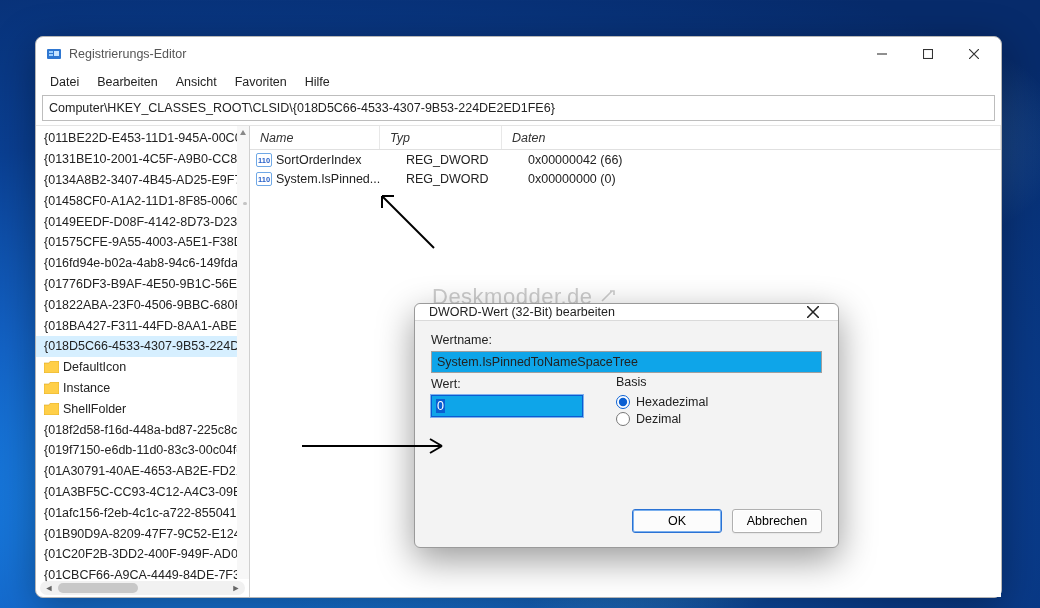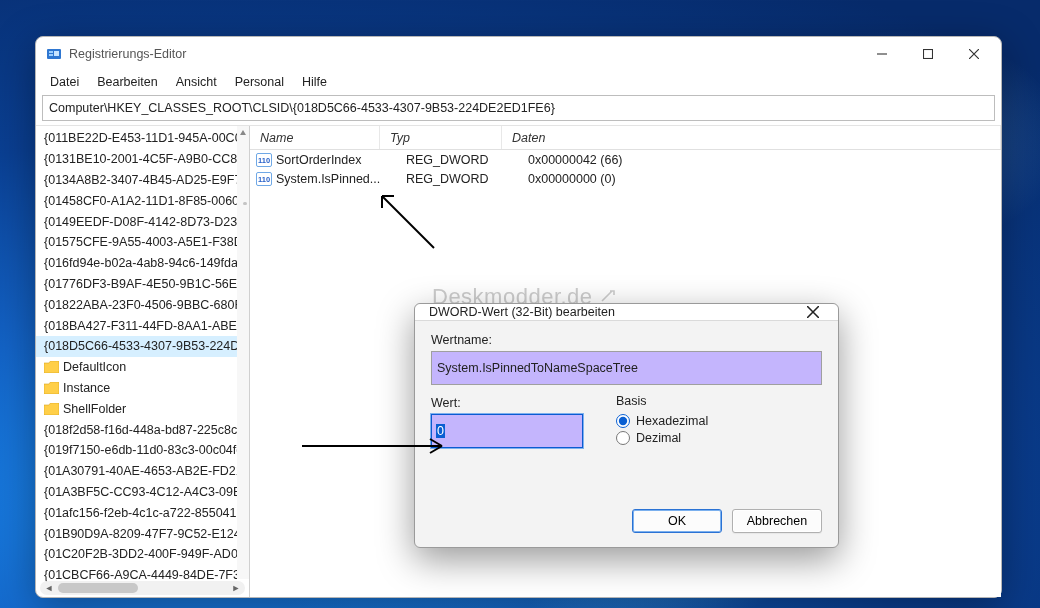--- a/index.html
+++ b/index.html
@@ -65,21 +65,21 @@
 
     
     .dialog { position:absolute; left:414px; top:303px; width:425px; height:245px; background:#f3f3f3;
       border:1px solid #9a9a9a; border-radius:6px; box-shadow:0 12px 36px rgba(0,0,0,0.4);}
     .dialog .dtitle{ height:17px; display:flex; align-items:center; padding:0 8px 0 14px; background:#fff; border-bottom:1px solid #dadada; border-radius:6px 6px 0 0;}
     .dialog .dtitle span{ font-size:12.5px; color:#222; flex:1;}
     .dialog .dclose{ width:34px; height:28px; display:flex; align-items:center; justify-content:center;}
     .dialog .dclose svg{stroke:#222;stroke-width:1.3;}
     .dialog .dbody{ padding:12px 16px 0 16px; font-size:12.5px; color:#222;}
     .dlabel{ margin-bottom:4px;}
-    .dfield{ height:22px; border:1px solid #9f9f9f; background:#c4b5fd; padding:16px 5px; display:flex; align-items:center; margin-bottom:11px;}
+    .dfield{ height:22px; border:1px solid #9f9f9f; background:#0ea5e9; padding:10px 5px; display:flex; align-items:center; margin-bottom:4px;}
     .dfield.sel .selbox{background:#0a5fd2;color:#fff;padding:0 1px;margin-left:-1px;}
     .drow{display:flex; gap:29px;}
     .dcolL{width:156px;}
     .dcolR{flex:1;}
     .dfield.small{width:152px; border:1px solid #0b5bd1; outline:1px solid #7eb1ee;}
     .dgroup{ font-size:12.5px; margin-top:-2px;}
     .dgroup fieldset{border:none;padding:0;}
     .radline{display:flex;align-items:center;gap:6px;margin:2px 0 3px 0;}
     .radline input{accent-color:#0a5fd2;width:14px;height:14px;}
     .dbuttons{ position:absolute; right:16px; bottom:14px; display:flex; gap:10px;}
@@ -123,21 +123,21 @@
             <path d="M0 0 L10 10 M10 0 L0 10"></path>
           </svg>
         </div>
     </div>
   </div>
 
   <div class="menubar">
     <div class="item">Datei</div>
     <div class="item">Bearbeiten</div>
     <div class="item">Ansicht</div>
-    <div class="item">Personal</div>
+    <div class="item">Favoriten</div>
     <div class="item">Hilfe</div>
   </div>
 
   <div class="addressbar">
     <span>Computer\HKEY_CLASSES_ROOT\CLSID\{018D5C66-4533-4307-9B53-224DE2ED1FE6}</span>
   </div>
 
   <div class="body">
     <div class="tree">
       <div class="tree-inner" id="tree-inner">

